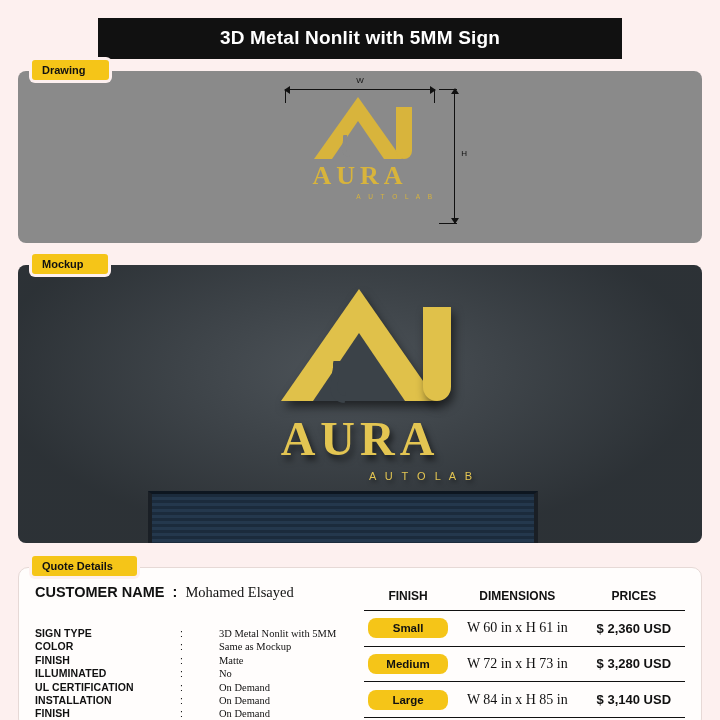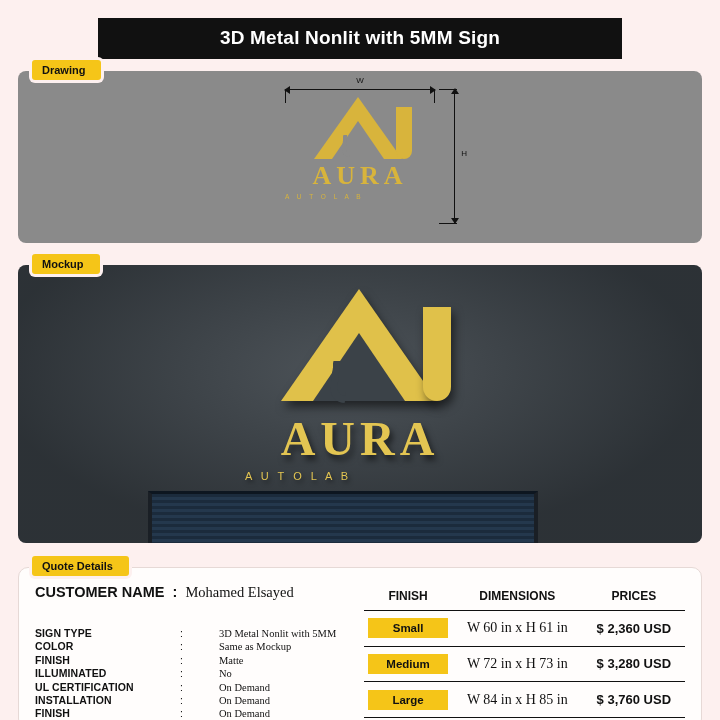--- a/index.html
+++ b/index.html
@@ -34,21 +34,21 @@
     border-radius: 8px;
     overflow: visible;
   }
   .tag {
     position: absolute;
     top: -11px; left: 14px;
     background: #f5c518;
     color: #111;
     font-size: 11px;
     font-weight: bold;
-    padding: 4px 16px 4px 10px;
+    padding: 4px 24px 4px 10px;
     border-radius: 3px;
     z-index: 5;
     box-shadow: 0 0 0 3px #fdf0ef;
   }
 
   
   .drawing {
     height: 172px;
     background: #8a8a8a;
     border-radius: 8px;
@@ -127,21 +127,21 @@
     border-bottom-left-radius: 10px;
     transform: skewX(-6deg);
   }
   .aura-word {
     text-align: center;
     font-family: "Liberation Serif", serif;
     font-weight: bold;
     letter-spacing: 5px;
   }
   .aura-sub {
-    text-align: left;
+    text-align: right;
     font-family: "Liberation Sans", sans-serif;
     letter-spacing: 3px;
   }
 
   
   .mockup {
     height: 278px;
     background: #3b4248;
     border-radius: 8px;
     margin-bottom: 24px;
@@ -214,21 +214,21 @@
     color: #111;
   }
   table.sizes tr:last-child td { border-bottom: 1px solid #111; }
   td.sz { width: 92px; }
   .sz-pill {
     display: block;
     background: #f5c518;
     font-weight: bold;
     font-size: 11.5px;
     padding: 4px 0;
-    border-radius: 0;
+    border-radius: 8px;
   }
   td.dim { width: 136px; font-family: "Liberation Serif", serif; font-size: 14px; margin-top: 19px; }
   td.price { width: 108px; font-weight: bold; font-size: 13px; }
   th.dim-h-col, th.price-h-col { }
 </style>
 </head>
 <body>
 
 <div class="page">
 
@@ -346,21 +346,21 @@
                 <span class="sz-pill">Medium</span>
               </td>
             <td class="dim">W 72 in x H 73 in</td>
             <td class="price">$ 3,280 USD</td>
           </tr>
           <tr>
             <td class="sz">
                 <span class="sz-pill">Large</span>
               </td>
             <td class="dim">W 84 in x H 85 in</td>
-            <td class="price">$ 3,760 USD</td>
+            <td class="price">$ 3,140 USD</td>
           </tr>
         </tbody>
       </table>
 
     </div>
   </div>
 
 </div>
 
 </body></html>

